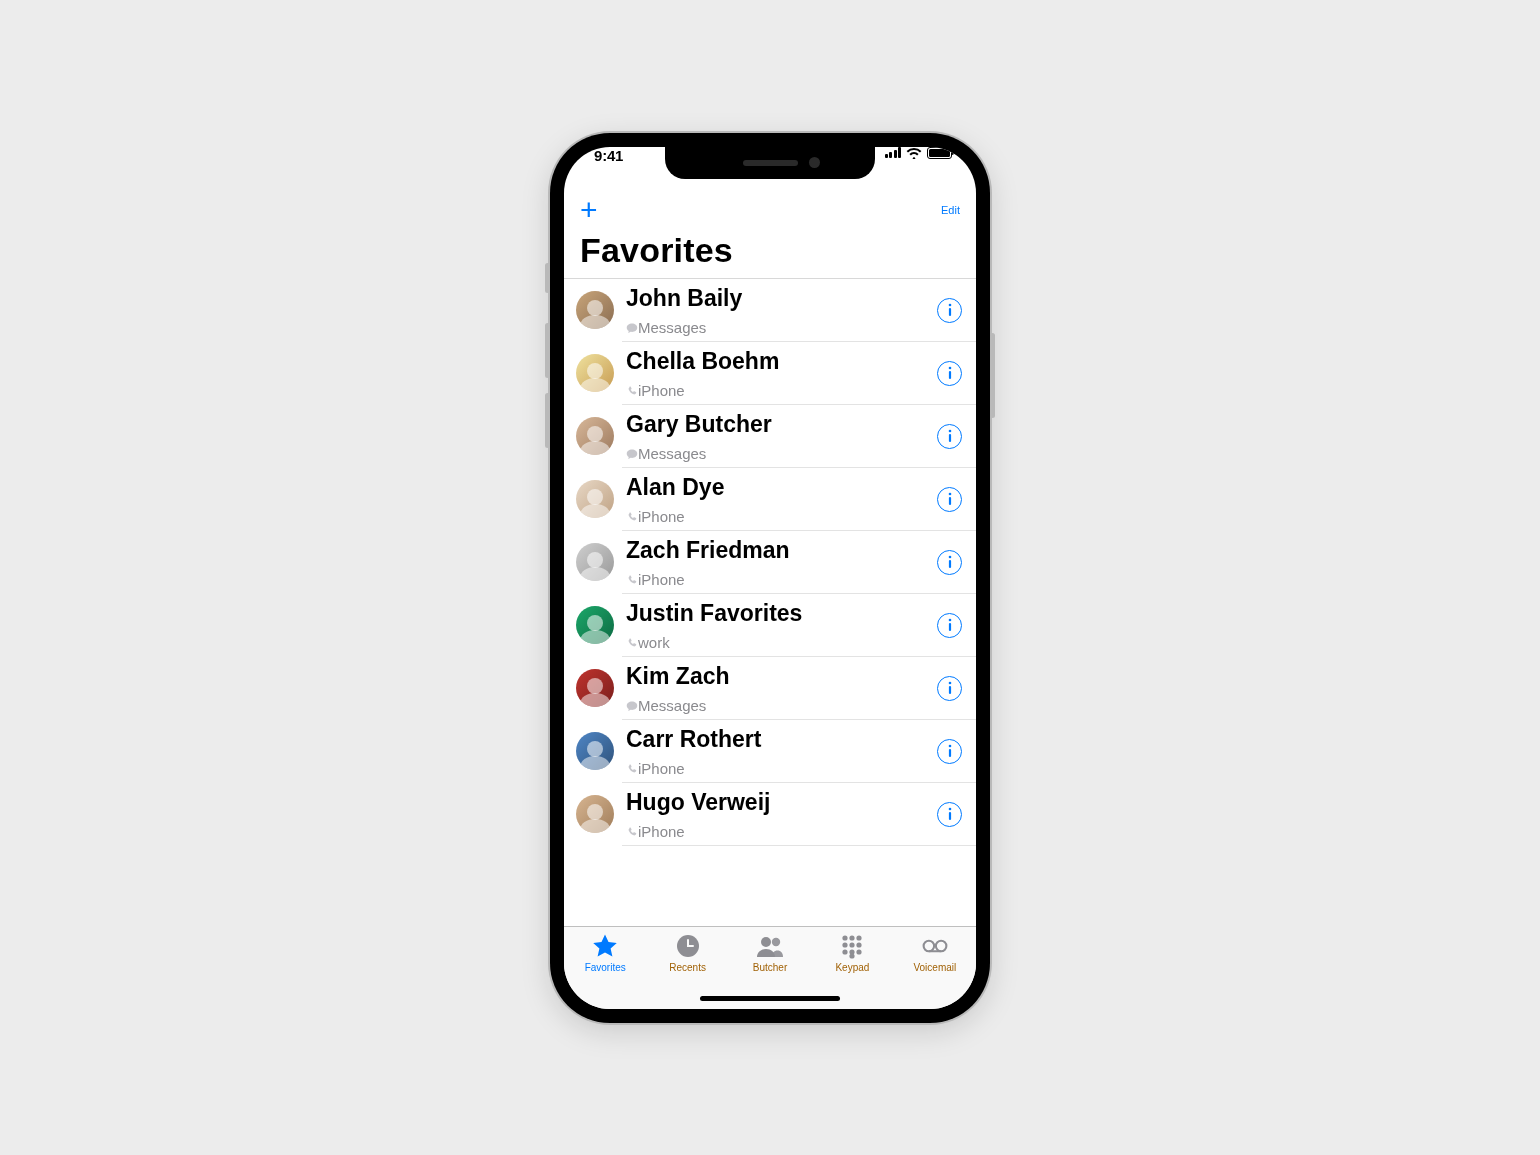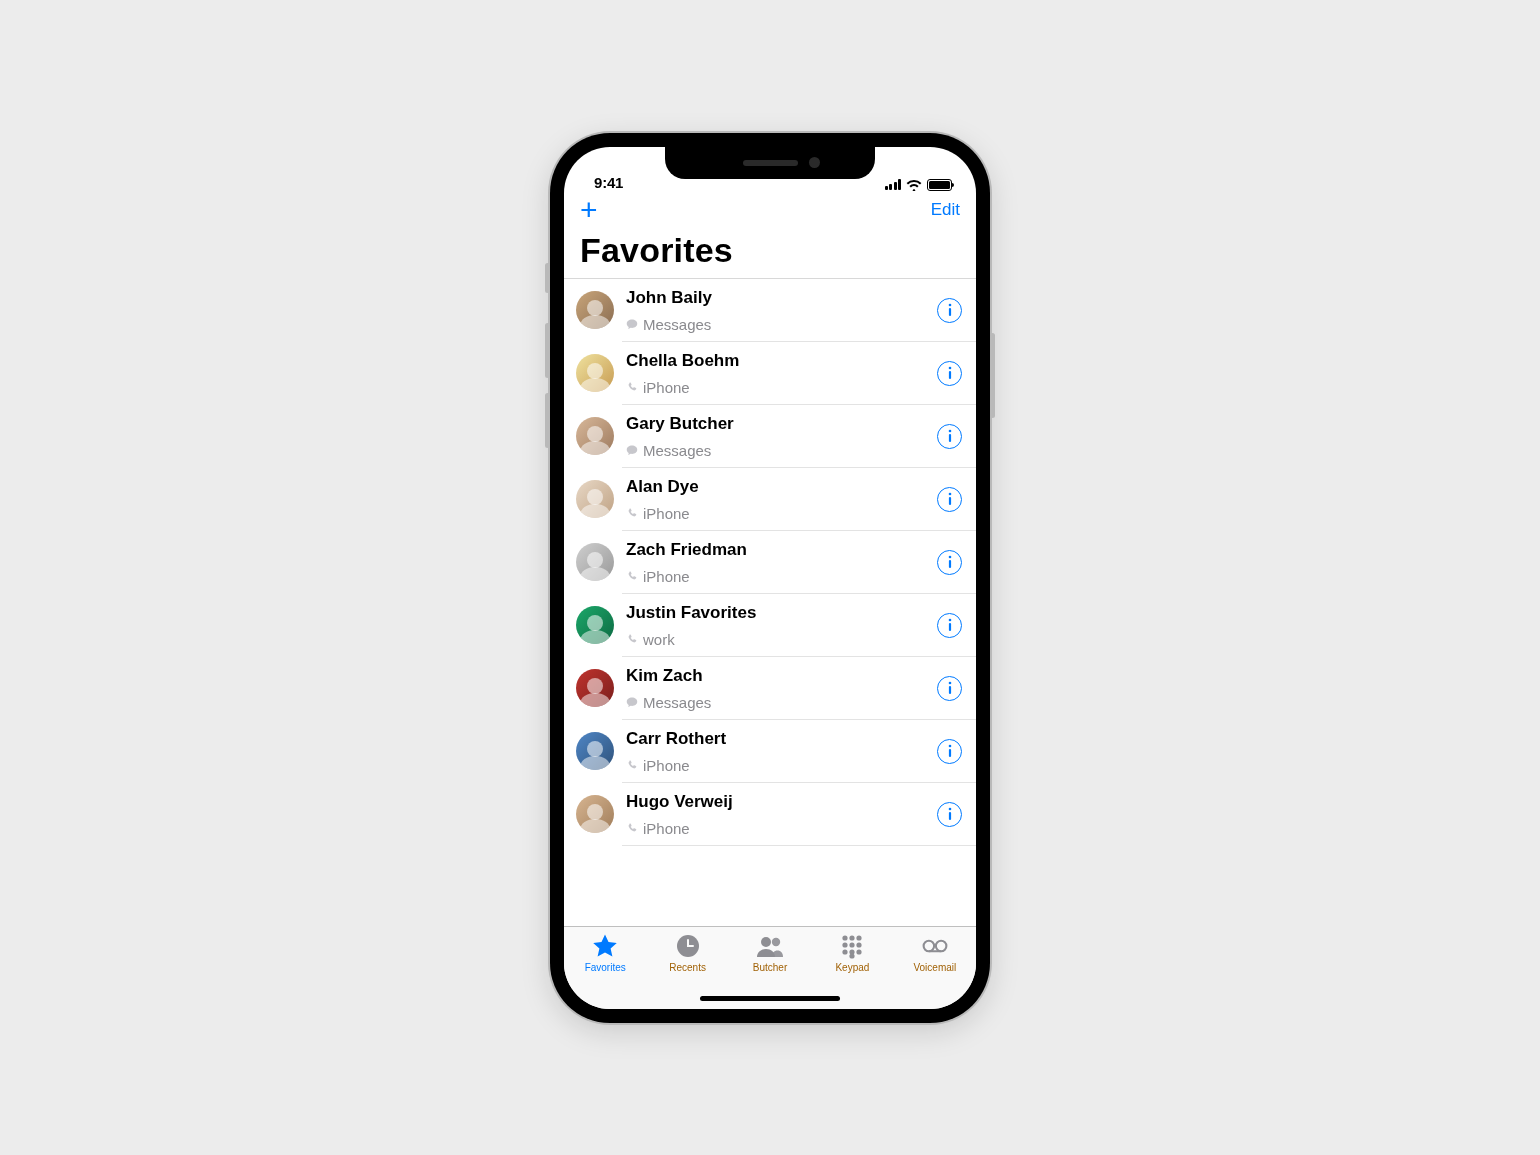--- a/index.html
+++ b/index.html
@@ -65,21 +65,21 @@
   .notch .camera {
     width: 11px; height: 11px; background: #2a2a2a; border-radius: 50%;
     position: absolute; right: 55px;
   }
 
   
   .status-bar {
     position: relative;
     height: 44px;
     display: flex;
-    align-items: flex-end;
+    align-items: flex-start;
     justify-content: space-between;
     padding: 0 24px;
     z-index: 40;
   }
   .status-time {
     font-weight: 600;
     font-size: 15px;
     letter-spacing: -0.2px;
     padding-left: 6px;
   }
@@ -117,21 +117,21 @@
     padding: 4px 16px 6px 16px;
   }
   .add-btn {
     color: #007aff;
     font-size: 30px;
     line-height: 1;
     font-weight: 300;
   }
   .edit-btn {
     color: #007aff;
-    font-size: 17px;
+    font-size: 11px;
   }
 
   
   .title {
     font-size: 34px;
     font-weight: 700;
     letter-spacing: 0.2px;
     padding: 0 16px 8px 16px;
   }
   .title-divider {
@@ -160,30 +160,29 @@
   .avatar {
     width: 38px; height: 38px; border-radius: 50%;
     background: #ccc;
     flex-shrink: 0;
     margin-right: 12px;
     overflow: hidden;
     position: relative;
   }
   .row-main { flex: 1; min-width: 0; }
   .row-name {
-    font-size: 17px;
+    font-size: 23px;
     font-weight: 600;
     color: #000;
     line-height: 1.15;
     padding-top: 1px;
   }
   .row-sub {
     display: flex;
     align-items: center;
-    gap: 5px;
     color: #8a8a8e;
     font-size: 15px;
     margin-top: 8px;
   }
   .sub-icon {
     width: 12px; height: 12px; display:inline-flex; align-items:center; justify-content:center;
     color: #c7c7cc;
   }
   .info-btn {
     width: 25px; height: 25px;

